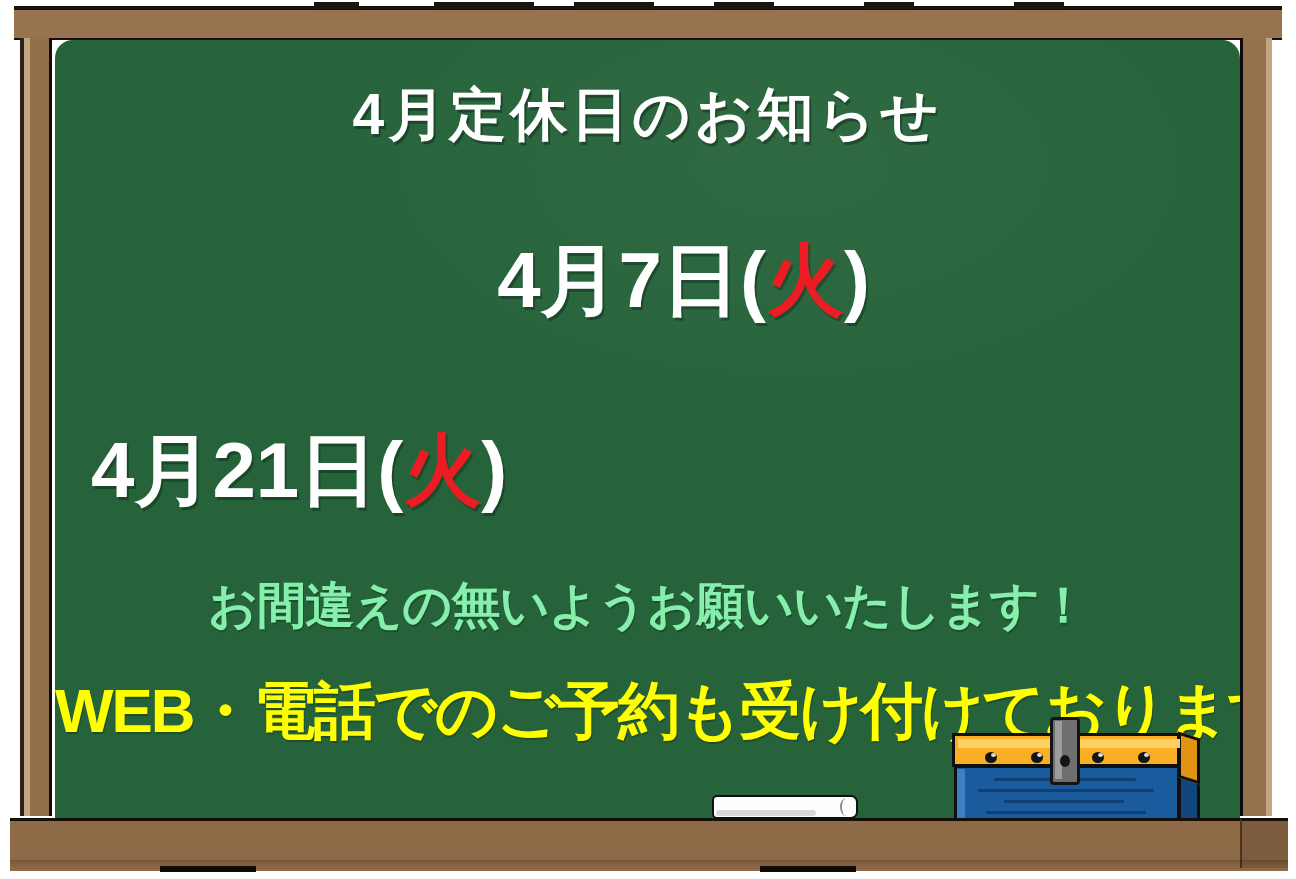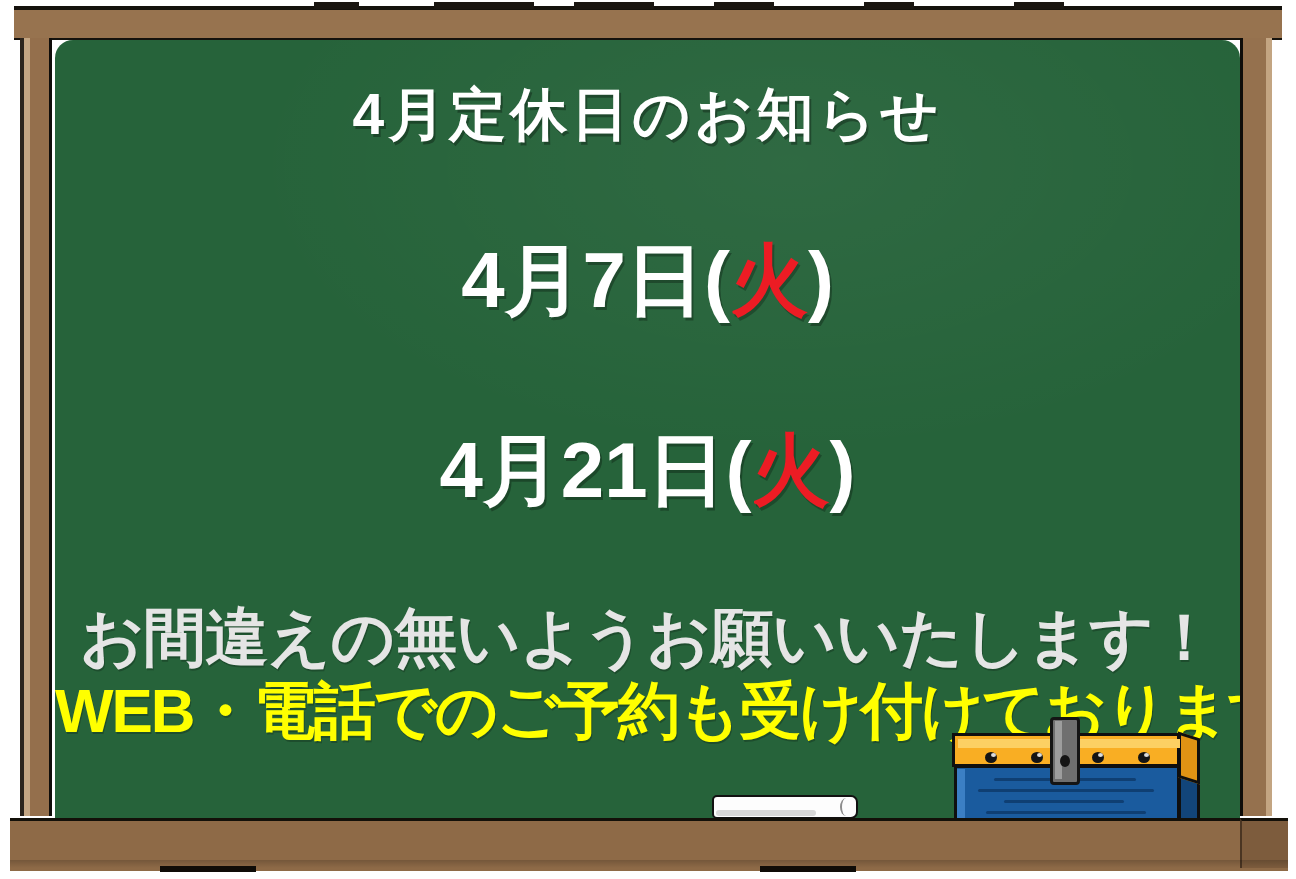--- a/index.html
+++ b/index.html
@@ -183,45 +183,46 @@
 
   .date-row {
     position: absolute;
     left: 0;
     width: 1185px;
     display: flex;
     justify-content: center;
     align-items: baseline;
     gap: 64px;
     white-space: nowrap;
+    padding-left: 36px;
   }
   .date-row.row1 { top: 196px; }
-  .date-row.row2 { top: 386px; }
+  .date-row.row2 { top: 386px; flex-direction: column; }
 
   .date-item {
     color: #ffffff;
     font-size: 78px;
     font-weight: bold;
     line-height: 1.15;
     letter-spacing: 0px;
     text-shadow: 2px 3px 0 rgba(0,0,0,0.28);
   }
   .date-item .dow {
     color: #ec1c24;
     text-shadow: 2px 3px 0 rgba(0,0,0,0.25);
   }
 
   .notice-red {
     position: absolute;
     left: 0;
-    top: 563px;
+    top: 539px;
     width: 1185px;
     text-align: center;
-    color: #e5e5e5;
-    font-size: 63px;
+    color: #86efac;
+    font-size: 49px;
     font-weight: bold;
     letter-spacing: -1px;
     line-height: 1.1;
     white-space: nowrap;
     text-shadow: 1px 2px 0 rgba(0,0,0,0.22);
   }
 
   .notice-yellow {
     position: absolute;
     left: 0;

